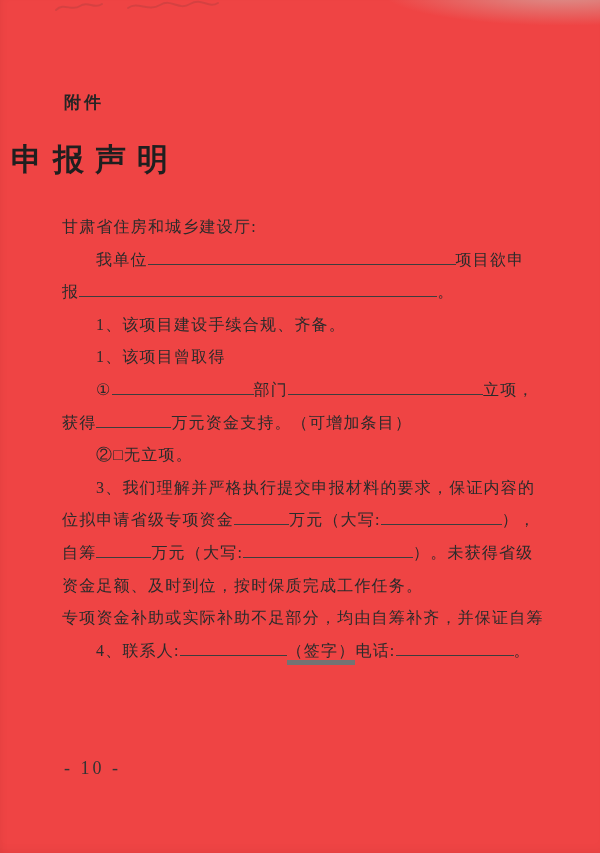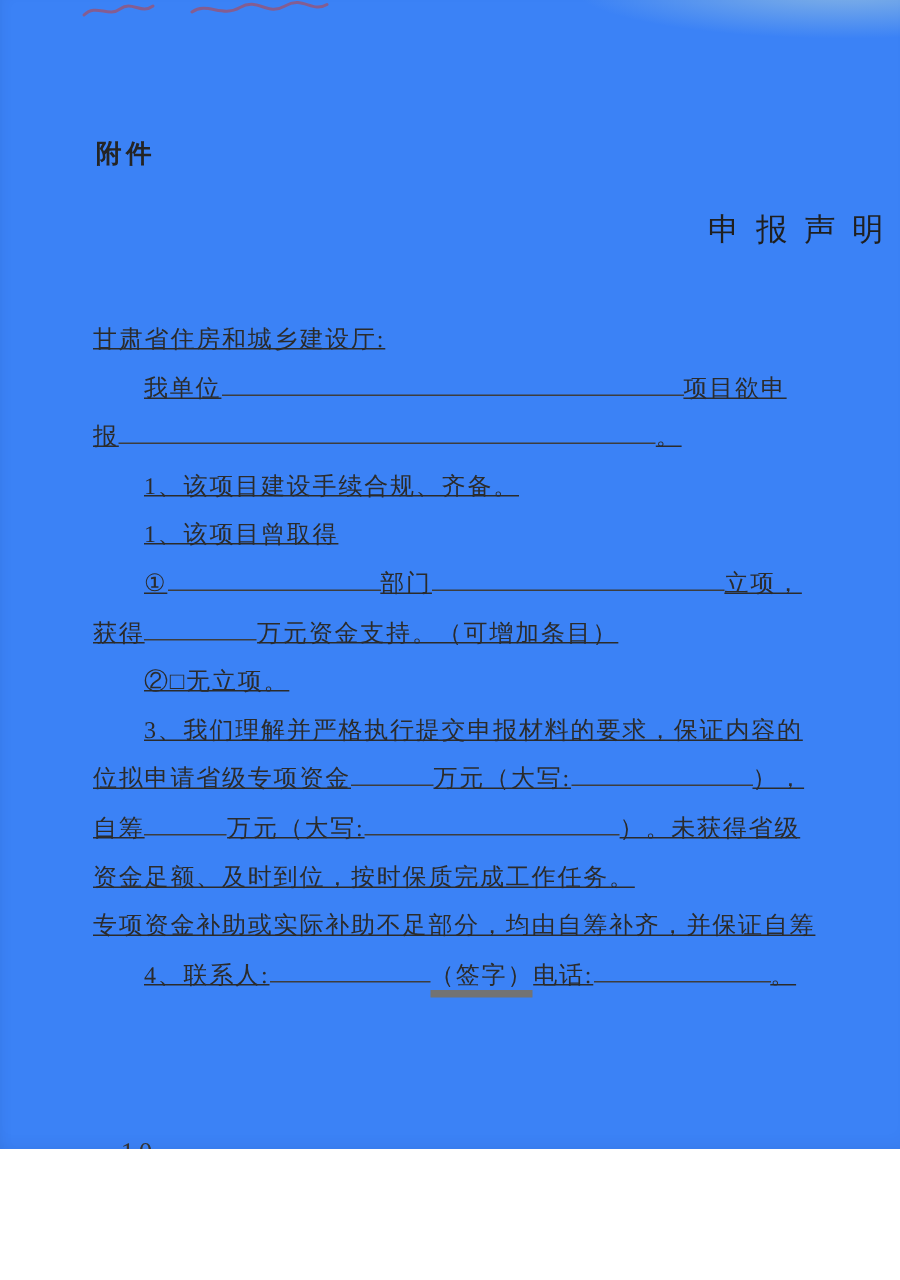--- a/index.html
+++ b/index.html
@@ -3,22 +3,22 @@
 <meta charset="utf-8">
 <style>
   html, body {
     margin: 0;
     padding: 0;
     background: #ffffff;
   }
   .page {
     position: relative;
     width: 600px;
-    height: 766px;
-    background: #3b82f6;
+    height: 853px;
+    background: #ef4444;
     overflow: hidden;
     font-family: "Liberation Serif", serif;
     color: #2b2b2b;
     box-shadow: inset 6px 0 10px -6px rgba(0,0,0,0.06), inset 0 -8px 14px -10px rgba(0,0,0,0.08);
   }
   
   .scan-tint {
     position: absolute;
     top: -8px;
     right: -10px;
@@ -45,41 +45,40 @@
     font-weight: bold;
     font-size: 17px;
     letter-spacing: 3px;
     color: #242424;
   }
   .doc-title {
     position: absolute;
     top: 139px;
     left: 0;
     width: 100%;
-    text-align: right;
-    font-size: 21px;
-    font-weight: normal;
+    text-align: left;
+    font-size: 31px;
+    font-weight: bold;
     letter-spacing: 11px;
     text-indent: 11px; 
     color: #1f1f1f;
   }
   .doc-body {
     position: absolute;
     top: 211px;
     left: 62px;
     width: 482px;
   }
   .line {
     height: 32.6px;
     line-height: 32.6px;
     font-size: 16px;
     letter-spacing: 1.2px;
     white-space: nowrap;
     color: #2b2b2b;
-    text-decoration: underline;
   }
   .line.indent {
     padding-left: 34px;
   }
   .blank {
     display: inline-block;
     height: 17px;
     border-bottom: 1px solid #3d3d3d;
     vertical-align: baseline;
   }

